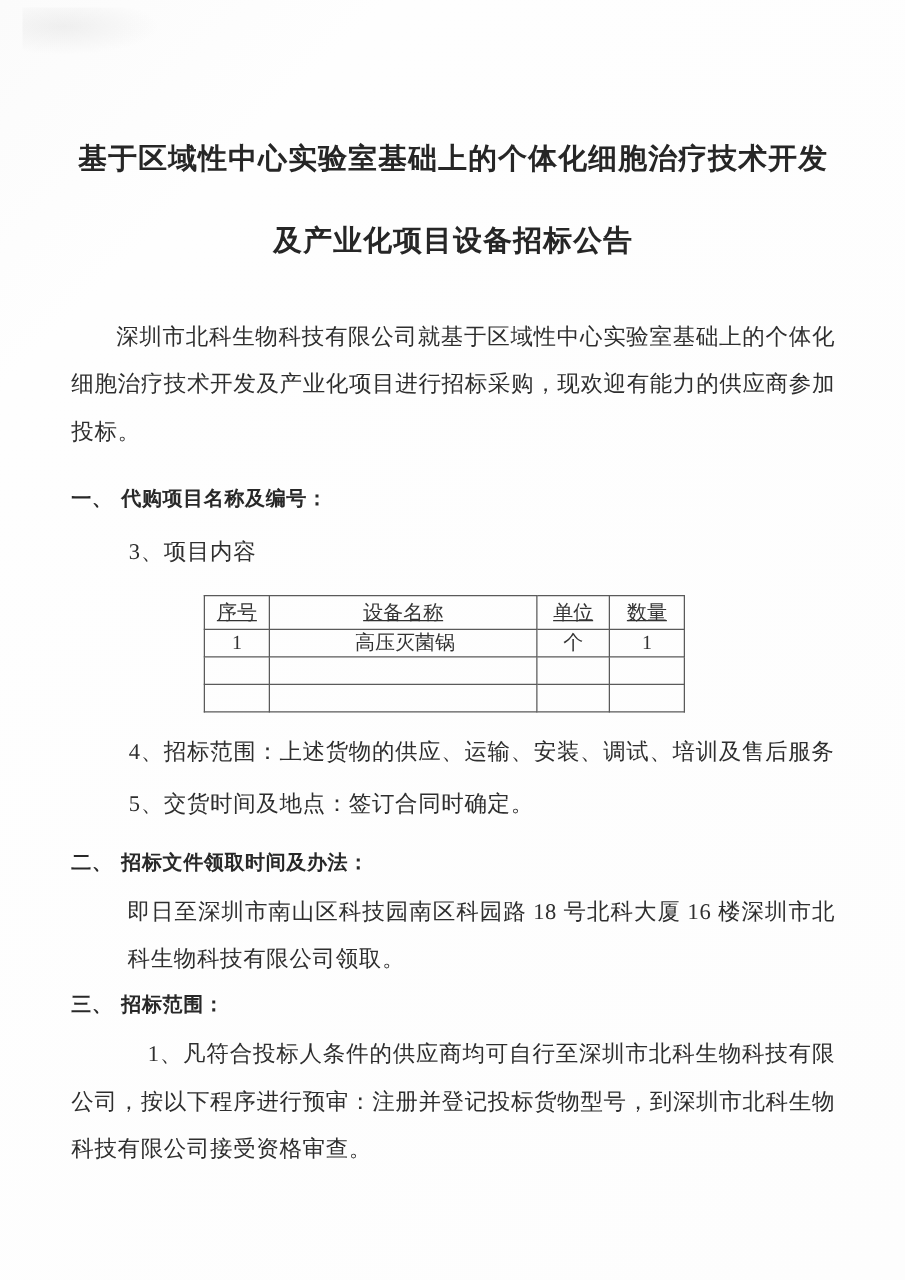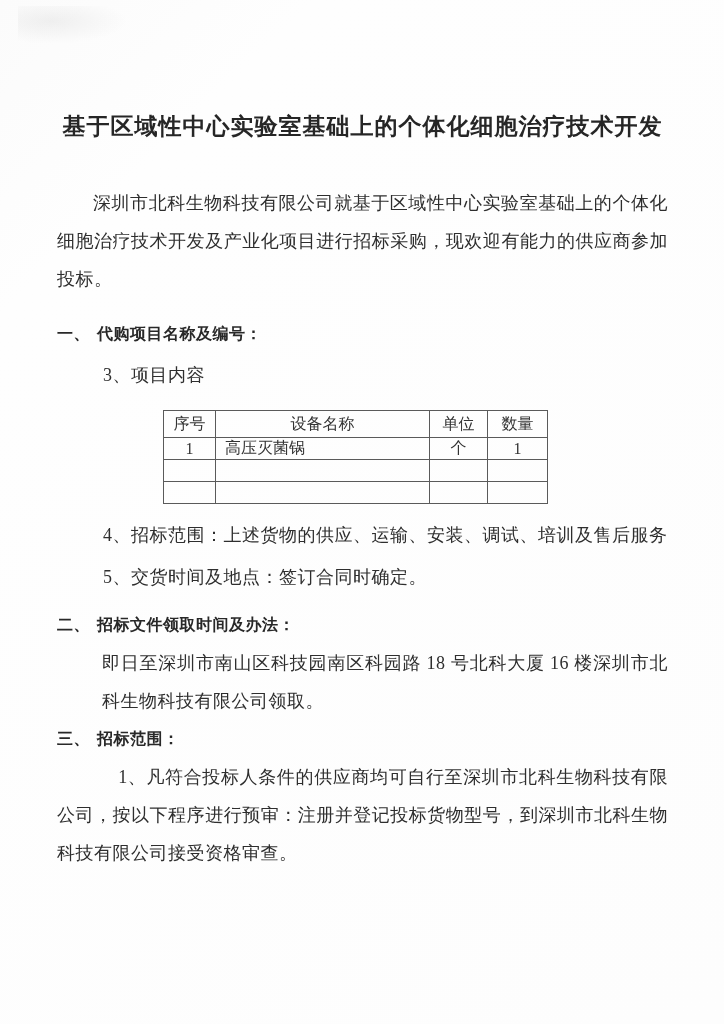--- a/index.html
+++ b/index.html
@@ -75,23 +75,23 @@
     border: 1.5px solid #5a5a5a;
     padding: 0 6px;
     font-weight: 400;
     text-align: center;
     box-sizing: border-box;
   }
   .equip-table .col-no  { width: 52px; }
   .equip-table .col-name{ width: 214px; }
   .equip-table .col-unit{ width: 58px; }
   .equip-table .col-qty { width: 60px; margin-top: 16px; }
-  .equip-table thead th { height: 27px; }
+  .equip-table thead th { height: 27px; text-decoration: underline; }
   .equip-table tbody td { height: 22px; }
-  .equip-table tbody td.cell-name { text-align: left; padding-left: 9px; }
+  .equip-table tbody td.cell-name { text-align: center; padding-left: 9px; }
 
   .sec-body-indented {
     margin: 0 0 0 45px;
     font-size: 18px;
     line-height: 38px;
     letter-spacing: 0.5px;
     text-align: justify;
   }
   .sec-body-firstindent {
     margin: 0;
@@ -104,20 +104,21 @@
   .gap-sm { height: 6px; }
 </style>
 </head>
 <body>
 
 <div class="page">
   <div class="scan-smudge"></div>
 
   <h1 class="title">
     <span class="title-line">基于区域性中心实验室基础上的个体化细胞治疗技术开发</span>
+    <span class="title-line">及产业化项目设备招标公告</span>
   </h1>
 
   <p class="intro">深圳市北科生物科技有限公司就基于区域性中心实验室基础上的个体化细胞治疗技术开发及产业化项目进行招标采购，现欢迎有能力的供应商参加投标。</p>
 
   <div class="sec-heading">
     <span class="sec-num">一、</span><span class="sec-title">代购项目名称及编号：</span>
   </div>
 
   <p class="item">3、项目内容</p>
 

